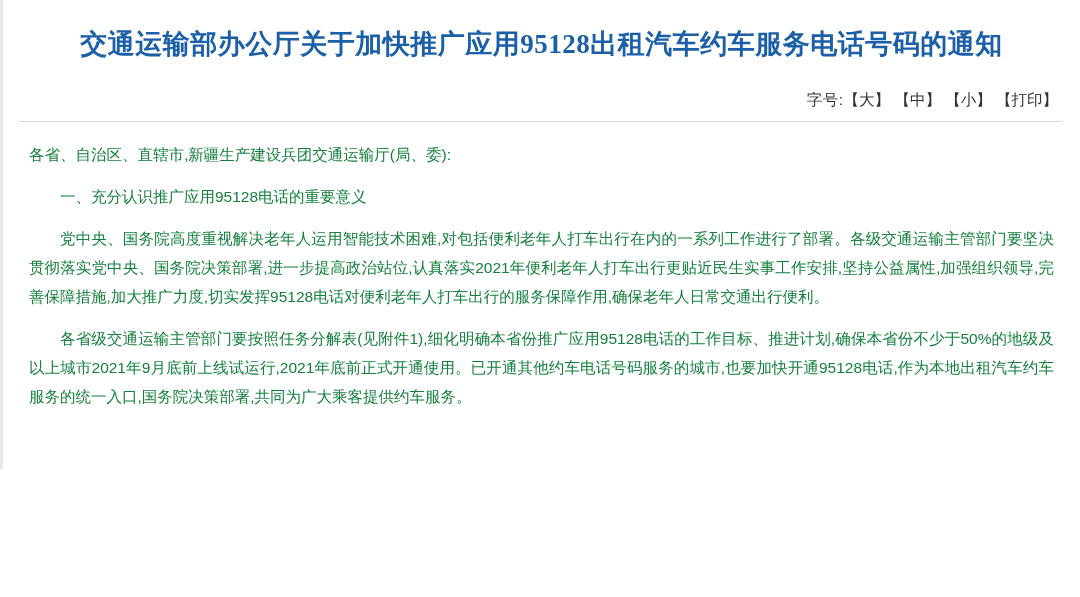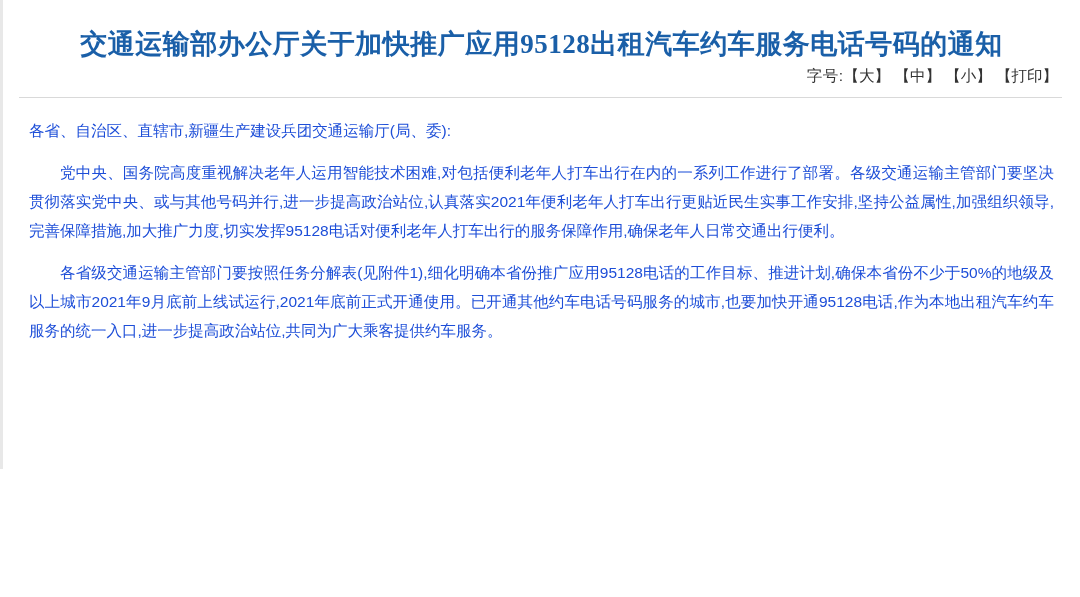--- a/index.html
+++ b/index.html
@@ -27,20 +27,21 @@
     padding: 22px 60px 0 60px;
     text-align: center;
     font-family: "Liberation Serif", serif;
     font-weight: bold;
     font-size: 27px;
     line-height: 44px;
     color: #1a5fa8;
     letter-spacing: 0.5px;
   }
   .toolbar {
+    margin-top: 24px;
     padding: 0 22px 10px 0;
     text-align: right;
     font-size: 15.5px;
     color: #333333;
     font-family: "Liberation Sans", sans-serif;
   }
   .toolbar .label {
     letter-spacing: 0.5px;
   }
   .toolbar .opt {
@@ -52,21 +53,21 @@
     background: #d9d9d9;
     margin: 0 18px 0 16px;
   }
   .content {
     padding: 18px 26px 0 26px;
   }
   .content p {
     margin: 0 0 13px 0;
     font-size: 15.5px;
     line-height: 29px;
-    color: #1d4ed8;
+    color: #15803d;
     text-align: justify;
     text-justify: inter-ideograph;
     font-family: "Liberation Sans", sans-serif;
   }
   .indent {
     text-indent: 2em;
   }
   .section-head {
     text-indent: 2em;
   }
@@ -82,17 +83,18 @@
     <span class="label">字号:</span><span class="opt">【大】</span>
     <span class="opt">【中】</span>
     <span class="opt">【小】</span>
     <span class="opt">【打印】</span>
   </div>
 
   <div class="divider"></div>
 
   <div class="content">
     <p>各省、自治区、直辖市,新疆生产建设兵团交通运输厅(局、委):</p>
-    <p class="indent">党中央、国务院高度重视解决老年人运用智能技术困难,对包括便利老年人打车出行在内的一系列工作进行了部署。各级交通运输主管部门要坚决贯彻落实党中央、或与其他号码并行,进一步提高政治站位,认真落实2021年便利老年人打车出行更贴近民生实事工作安排,坚持公益属性,加强组织领导,完善保障措施,加大推广力度,切实发挥95128电话对便利老年人打车出行的服务保障作用,确保老年人日常交通出行便利。</p>
-    <p class="indent">各省级交通运输主管部门要按照任务分解表(见附件1),细化明确本省份推广应用95128电话的工作目标、推进计划,确保本省份不少于50%的地级及以上城市2021年9月底前上线试运行,2021年底前正式开通使用。已开通其他约车电话号码服务的城市,也要加快开通95128电话,作为本地出租汽车约车服务的统一入口,进一步提高政治站位,共同为广大乘客提供约车服务。</p>
+    <p class="section-head">一、充分认识推广应用95128电话的重要意义</p>
+    <p class="indent">党中央、国务院高度重视解决老年人运用智能技术困难,对包括便利老年人打车出行在内的一系列工作进行了部署。各级交通运输主管部门要坚决贯彻落实党中央、国务院决策部署,进一步提高政治站位,认真落实2021年便利老年人打车出行更贴近民生实事工作安排,坚持公益属性,加强组织领导,完善保障措施,加大推广力度,切实发挥95128电话对便利老年人打车出行的服务保障作用,确保老年人日常交通出行便利。</p>
+    <p class="indent">各省级交通运输主管部门要按照任务分解表(见附件1),细化明确本省份推广应用95128电话的工作目标、推进计划,确保本省份不少于50%的地级及以上城市2021年9月底前上线试运行,2021年底前正式开通使用。已开通其他约车电话号码服务的城市,也要加快开通95128电话,作为本地出租汽车约车服务的统一入口,国务院决策部署,共同为广大乘客提供约车服务。</p>
   </div>
 
 </div>
 
 </body></html>

